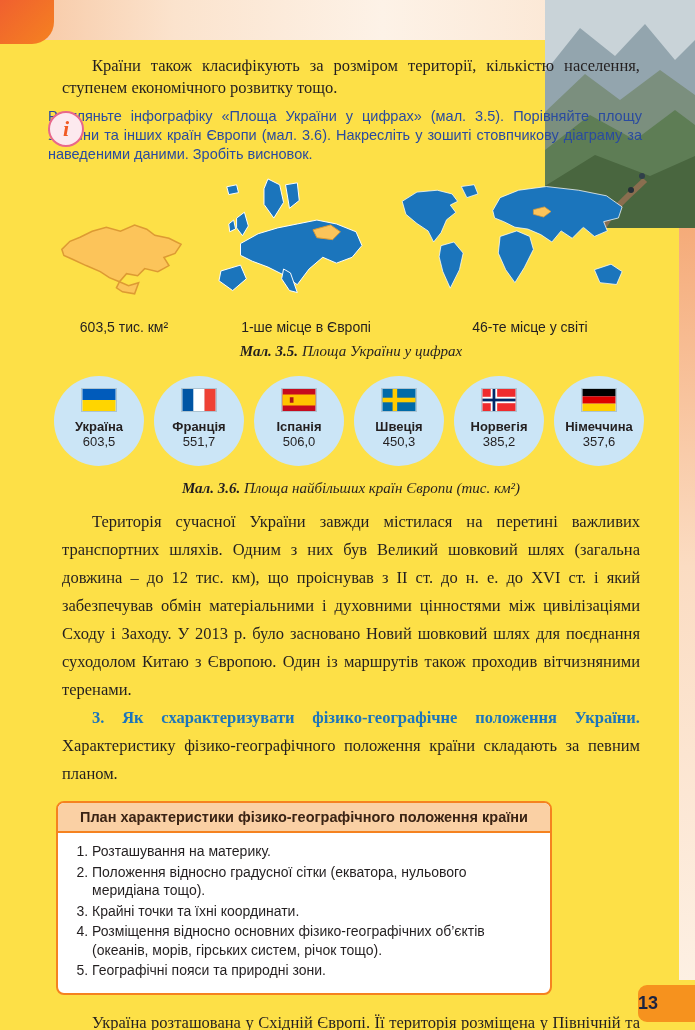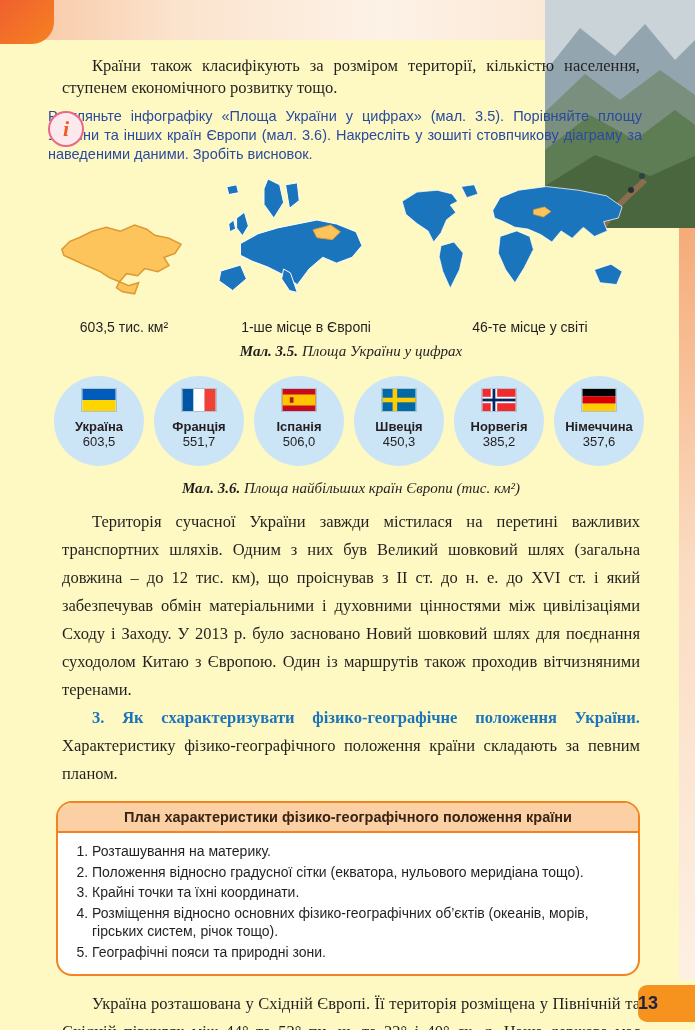--- a/index.html
+++ b/index.html
@@ -1,18 +1,18 @@
 <!DOCTYPE html>
 <html><head>
 <meta charset="utf-8">
 <style>
   * { margin:0; padding:0; box-sizing:border-box; }
   html,body { width:695px; height:1030px; }
   body { font-family:"Liberation Serif", serif; background:#fff; color:#231F20; }
-  .page { position:relative; width:695px; height:1030px; background:#fef9c3; overflow:hidden; }
+  .page { position:relative; width:695px; height:1030px; background:#fde047; overflow:hidden; }
 
   .top-band { position:absolute; top:0; left:0; width:695px; height:40px;
     background:linear-gradient(90deg,#F7C49E 0%,#FBE3CD 25%,#FDF2E7 55%,#FAE0C8 100%); }
   .corner { position:absolute; top:0; left:0; width:54px; height:44px;
     background:linear-gradient(135deg,#F0602F,#F58220); border-bottom-right-radius:22px; }
   .photo { position:absolute; top:0; right:0; width:150px; height:228px; overflow:hidden;
     border-bottom-left-radius:6px; }
   .side-strip { position:absolute; top:228px; right:0; width:16px; height:752px;
     background:linear-gradient(180deg,#F5AB79 0%,#FBDcc2 45%,#FDF0E3 100%); }
   .pagenum-box { position:absolute; right:0; bottom:8px; width:57px; height:37px;
@@ -52,21 +52,21 @@
     flex-direction:column; align-items:center; padding-top:13px; }
   .flag { width:34px; height:22px; outline:1px solid rgba(0,0,0,.15); }
   .c-name { margin-top:8px; font-family:Liberation Sans, sans-serif; font-weight:bold;
     font-size:13px; color:#231F20; }
   .c-val { font-family:"Liberation Sans", sans-serif; font-size:13px; color:#231F20; }
 
   .flow { position:absolute; left:62px; top:508px; width:578px; }
   .flow p { font-size:16.5px; line-height:28px; text-align:justify; }
   .sec-head { color:#1C75BC; font-weight:bold; }
 
-  .plan-box { margin:13px 0 14px -6px; width:584px; border:2px solid #F58220; border-radius:16px;
+  .plan-box { margin:13px 0 14px -6px; width:496px; border:2px solid #F58220; border-radius:8px;
     background:#fff; overflow:hidden; }
   .plan-header { background:#FAD0A4; border-bottom:2px solid #F58220; text-align:center;
     font-family:"Liberation Sans", sans-serif; font-weight:bold; font-size:14.5px; color:#3A2314;
     padding:6px 10px; }
   .plan-box ol { padding:9px 14px 11px 34px; font-family:"Liberation Sans", sans-serif;
     font-size:14px; line-height:18.5px; color:#231F20; }
   .plan-box li { margin-bottom:2px; }
 </style>
 </head>
 <body>

